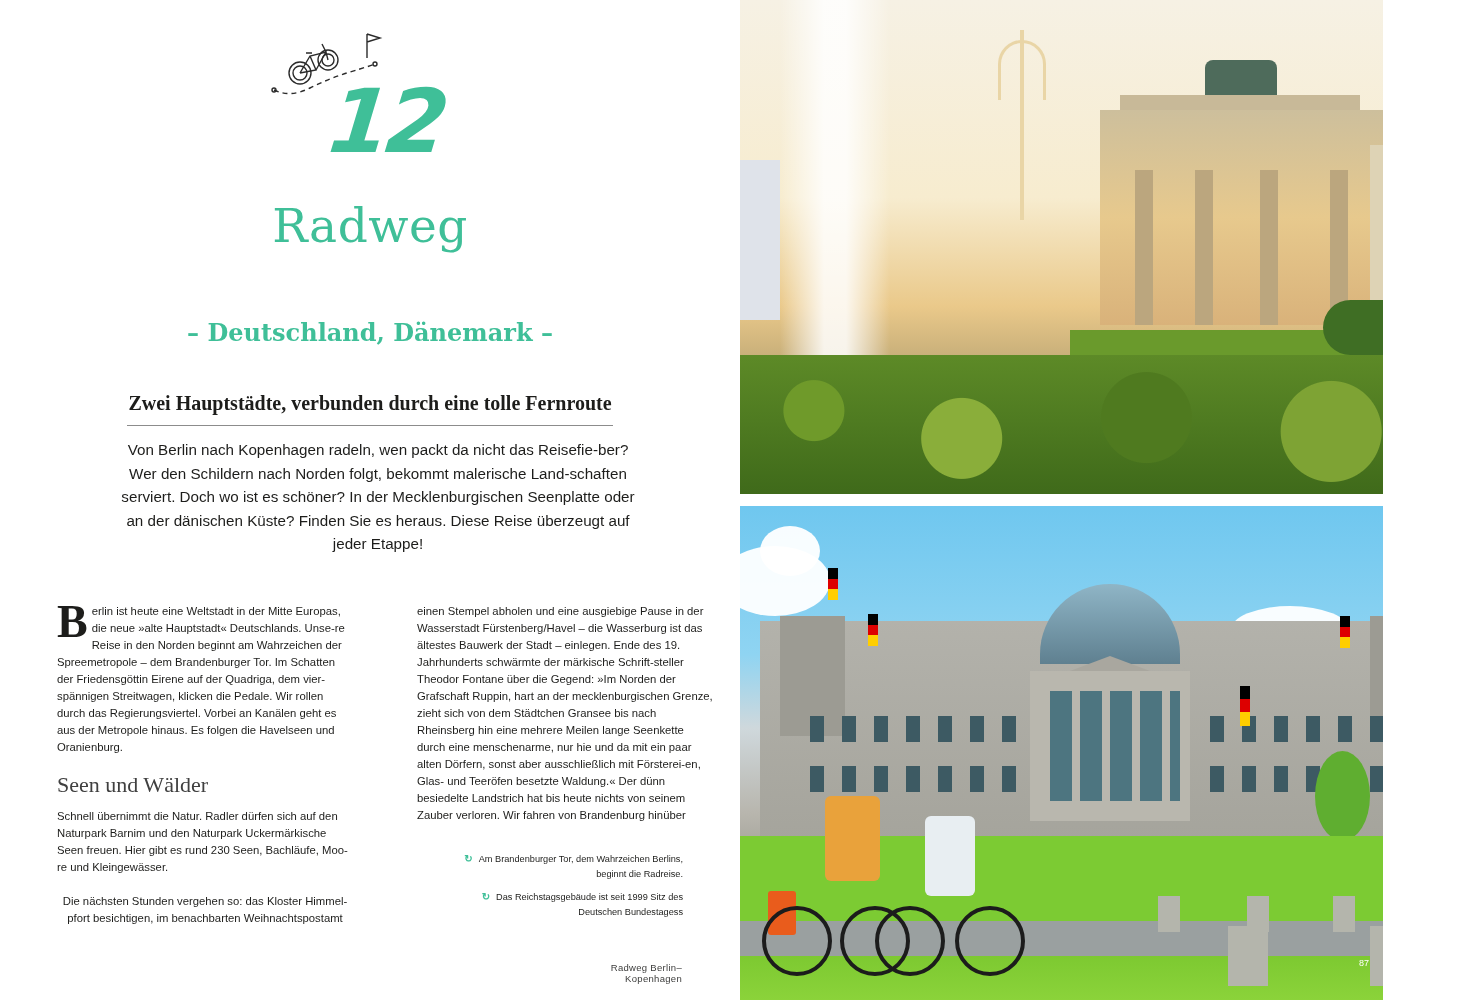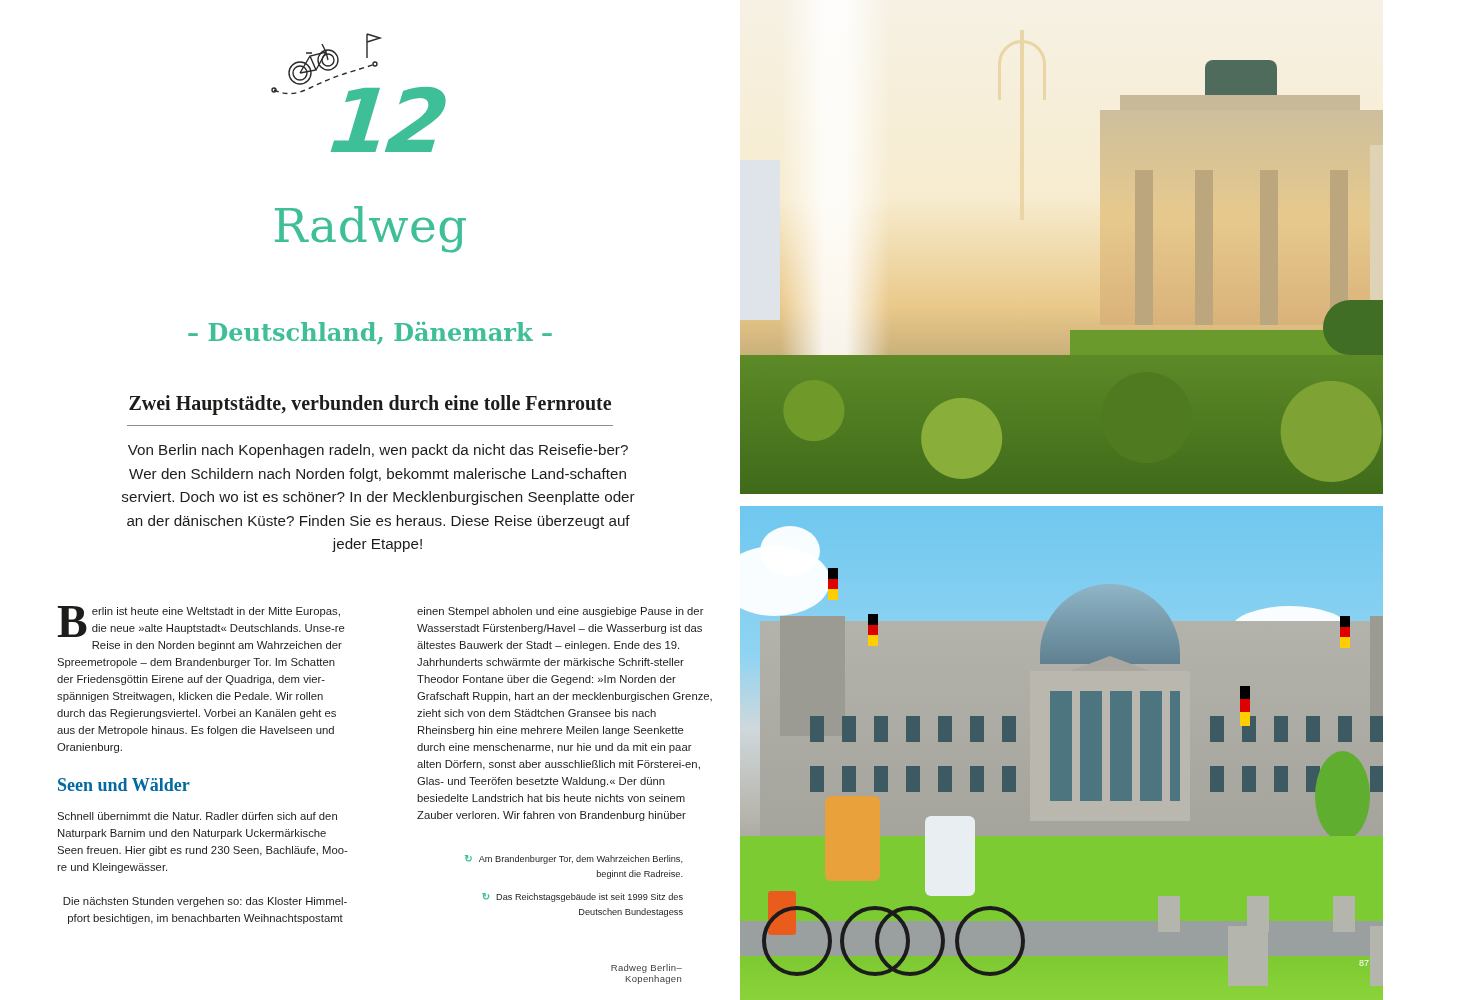--- a/index.html
+++ b/index.html
@@ -39,22 +39,22 @@
 
   .col { position: absolute; font-family: "Liberation Sans", sans-serif; font-size: 11.3px; line-height: 17px; color: #1d1d1b; }
   .col-1 { left: 57px; top: 603px; width: 296px; }
   .col-2 { left: 382px; top: 603px; width: 298px; margin-left: 35px; }
   .drop-cap {
     float: left; font-family: "Liberation Serif", serif; font-weight: bold;
     font-size: 46px; line-height: 36px; margin: 1px 4px -2px 0; color: #1d1d1b;
   }
   .col p { margin: 0; }
   .section-heading {
-    font-family: "Liberation Serif", serif; font-weight: bold; font-size: 18px; line-height: 22px;
-    margin: 18px 0 12px 0; color: #0369a1;
+    font-family: "Liberation Serif", serif; font-weight: normal; font-size: 22px; line-height: 22px;
+    margin: 18px 0 12px 0; color: #404040;
   }
   .para-gap { margin-top: 17px !important; text-align: center; }
 
   .captions { position: absolute; left: 440px; top: 852px; width: 243px; text-align: right;
     font-family: "Liberation Sans", sans-serif; font-size: 9.2px; line-height: 14.5px; color: #1d1d1b; }
   .caption { margin-bottom: 9px; }
   .caption-icon { color: #3fbf98; font-weight: bold; margin-right: 6px; font-size: 10px; }
 
   .folio-left { position: absolute; left: 57px; top: 977px; font-size: 9.5px; color: #3c3c3b; margin-top: 21px; }
   .running-head { position: absolute; left: 560px; top: 962px; width: 122px; text-align: right; font-size: 9.5px; color: #3c3c3b; letter-spacing: 0.3px; }

